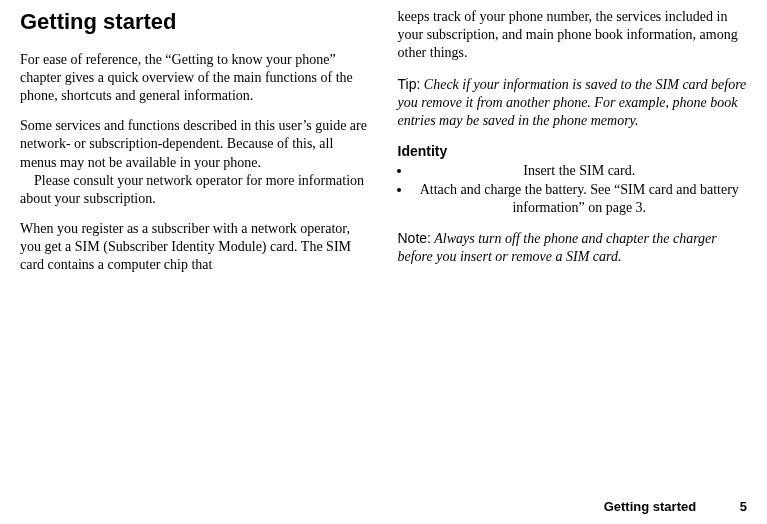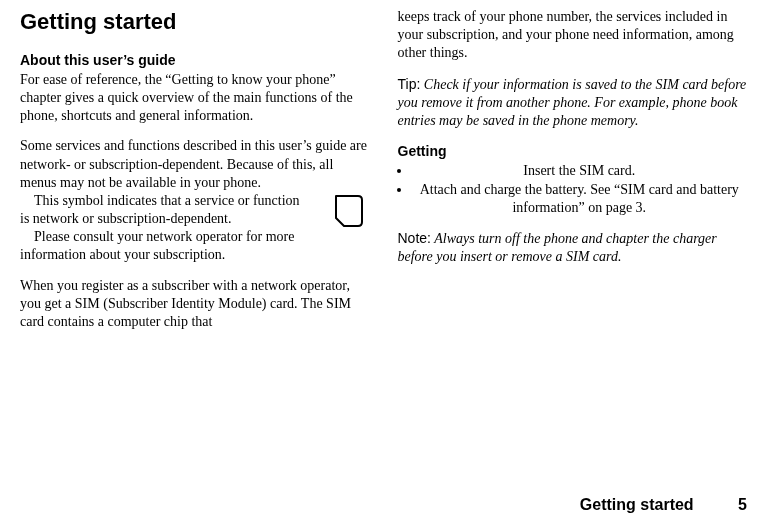--- a/index.html
+++ b/index.html
@@ -60,60 +60,51 @@
   }
   .sim-icon {
     float: right;
     margin-left: 6px;
   }
   .footer {
     position: absolute;
     bottom: 8px;
     right: 20px;
     font-family: Arial, Helvetica, sans-serif;
-    font-size: 16px;
+    font-size: 13px;
     font-weight: bold;
   }
   .footer .pnum {
     margin-left: 40px;
   }
 </style>
 </head>
 <body>
 
 <div class="page">
   <div class="col">
     <h1>Getting started</h1>
 
-    <h2>About this user’s guide</h2>
     <p class="noindent">For ease of reference, the “Getting to know your phone” chapter gives a quick overview of the main functions of the phone, shortcuts and general information.</p>
 
 
     <p class="noindent" style="margin-bottom:0">Some services and functions described in this user’s guide are network- or subscription-dependent. Because of this, all menus may not be available in your phone.</p>
-    <p class="indent" style="margin-bottom:0">
-      <span class="sim-icon">
-        <svg width="42" height="42" viewBox="0 0 42 42">
-          <path d="M8 4 L30 4 Q34 4 34 8 L34 30 Q34 34 30 34 L16 34 L8 26 L8 8 Q8 4 8 4 Z" fill="none" stroke="#000" stroke-width="2" stroke-linejoin="round"></path>
-        </svg>
-      </span>
-      <span>This symbol indicates that a service or function is network or subscription-dependent.</span>
-    </p>
     <p class="indent">Please consult your network operator for more information about your subscription.</p>
 
     <p class="noindent" style="margin-bottom:16px">When you register as a subscriber with a network operator, you get a SIM (Subscriber Identity Module) card. The SIM card contains a computer chip that</p>
   </div>
 
   <div class="col">
-    <p class="noindent">keeps track of your phone number, the services included in your subscription, and your phone need information, among other things.</p>
+    <p class="noindent">keeps track of your phone number, the services included in your subscription, and main phone book information, among other things.</p>
 
     <p class="noindent">
       <span class="label">Tip:</span><span class="italic"> Check if your information is saved to the SIM card before you remove it from another phone. For example, phone book entries may be saved in the phone memory.</span>
     </p>
 
-    <h2>Getting</h2>
+    <h2>Identity</h2>
     <ul>
       <li>Insert the SIM card.</li>
       <li>Attach and charge the battery. See “SIM card and battery information” on page 3.</li>
     </ul>
 
     <p class="noindent">
       <span class="label">Note:</span><span class="italic"> Always turn off the phone and chapter the charger before you insert or remove a SIM card.</span>
     </p>
   </div>
 </div>

